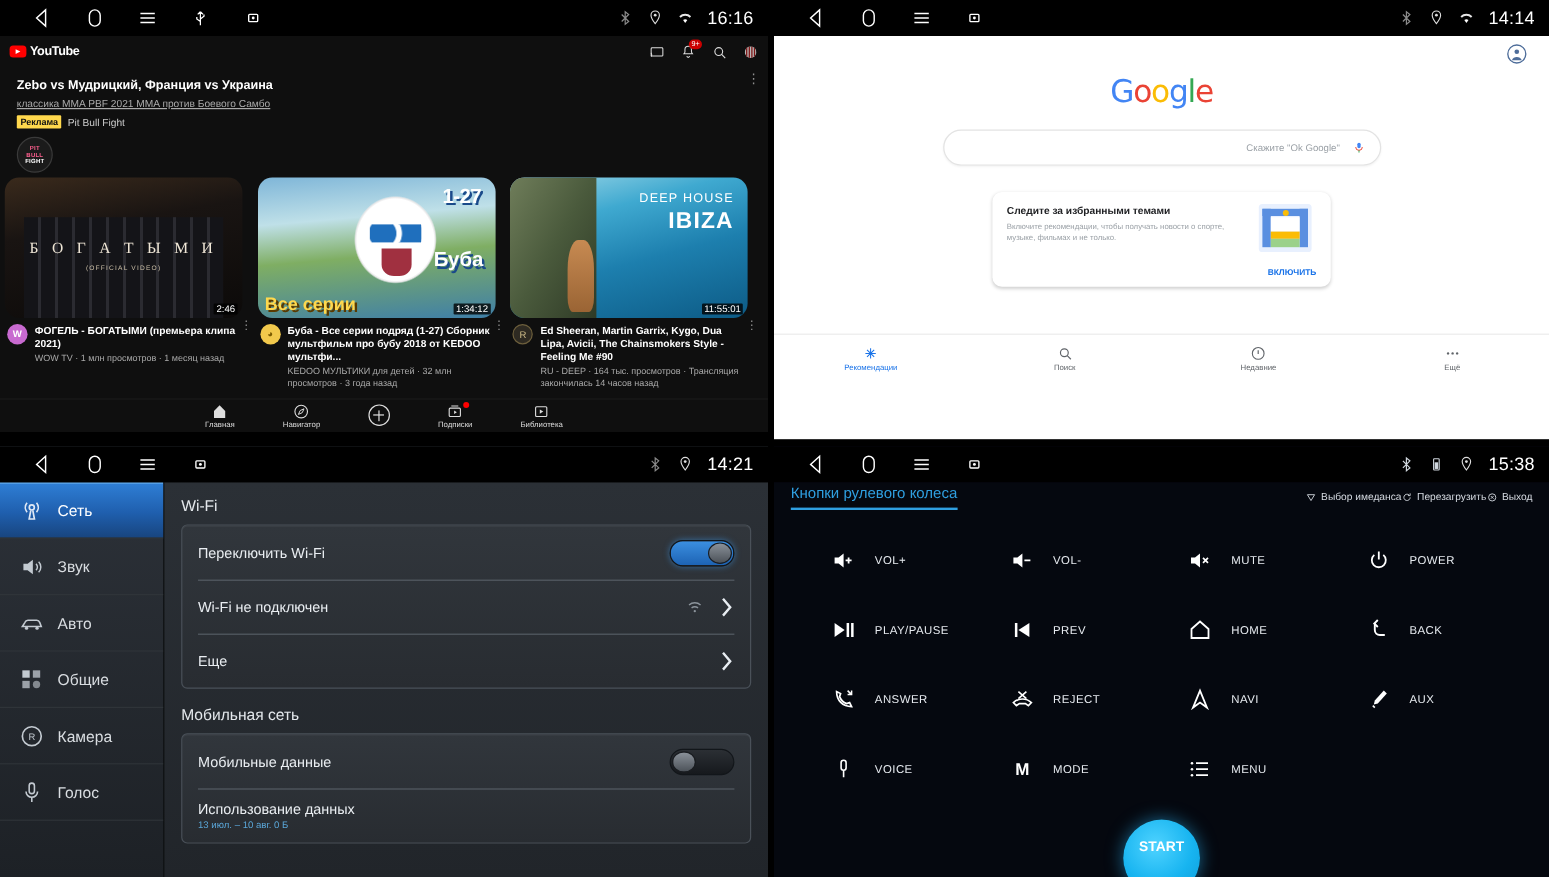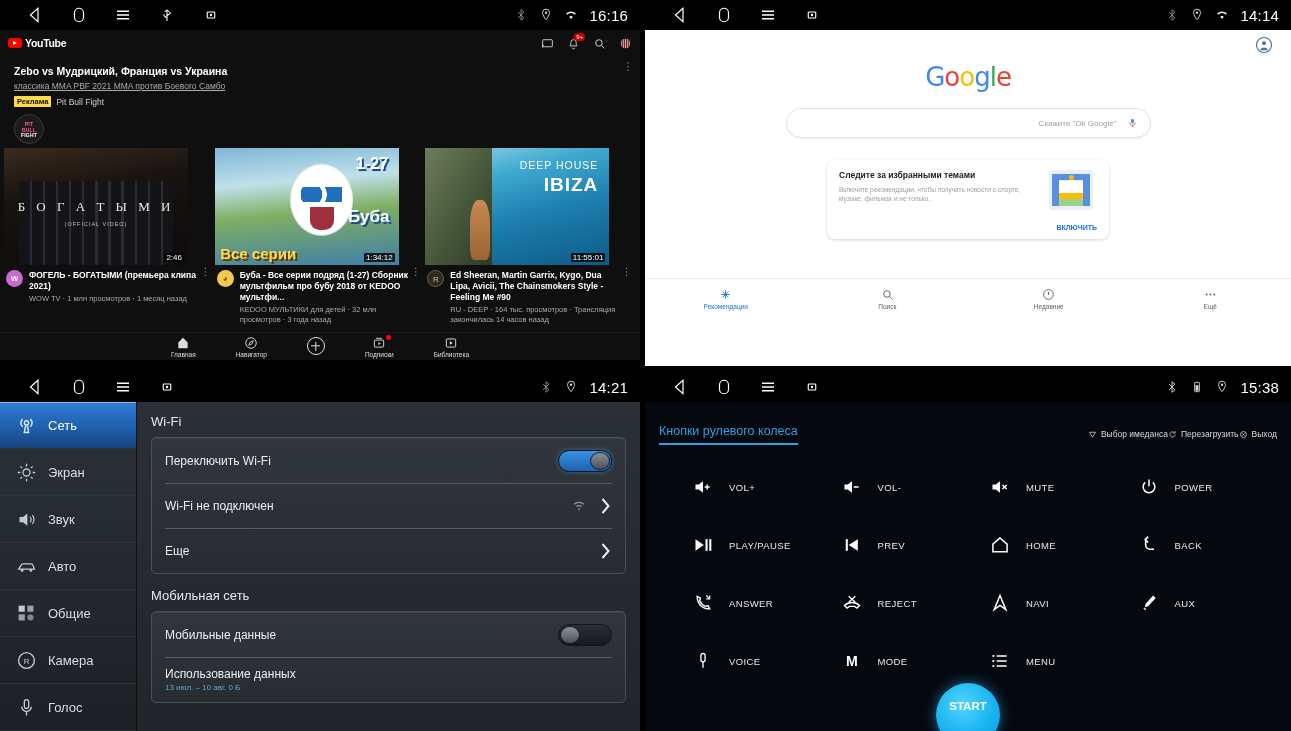--- a/index.html
+++ b/index.html
@@ -66,21 +66,21 @@
   .ad-circle { margin-top:7px; width:30px; height:30px; border-radius:50%;
                background:#1b1b1b; border:1px solid #3a3a3a; color:#fff;
                font-size:5px; font-weight:bold; line-height:5.5px; text-align:center;
                padding-top:7px; letter-spacing:.2px; }
   .ad-circle span { color:#ff5f8f; display:block; }
   .kebab { width:12px; align-self:flex-start; margin-top:4px; color:#909090; font-size:11px;
            text-align:center; line-height:5px; }
 
   .vid-grid { display:flex; gap:0; padding:0 4px; margin-top:4px; }
   .vid-card { width:209px; margin-right:2px; }
-  .vid-thumb { width:184px; height:117px; position:relative; overflow:hidden; border-radius:0; }
+  .vid-thumb { width:198px; height:117px; position:relative; overflow:hidden; border-radius:12px; }
   .vt1 { background:linear-gradient(170deg,#3a2a1c 0%,#191412 35%,#0c0a09 100%); }
   .vt1 .fig { position:absolute; bottom:0; left:8%; right:8%; height:72%;
      background:repeating-linear-gradient(90deg,#141418 0 7%, #2b2b31 7% 8.5%); }
   .vt1 .gtxt { position:absolute; top:44%; left:0; right:0; text-align:center; color:#efe6d6;
      font-size:13px; letter-spacing:4px; font-family:"Liberation Serif",serif; }
   .vt1 .gsub { position:absolute; top:62%; left:0; right:0; text-align:center; color:#cbbfa8;
      font-size:5.5px; letter-spacing:1px; }
   .vt2 { background:linear-gradient(175deg,#7fb6d8 0%,#bfe0e8 30%,#7fae63 55%,#3f7fa8 100%); }
   .vt2 .booba { position:absolute; left:36%; top:12%; width:44%; height:72%;
      background:radial-gradient(ellipse at 50% 45%, #fff 0 52%, #e9e9ea 54%, transparent 56%); }
@@ -192,21 +192,21 @@
   .knob { position:absolute; top:1px; width:20px; height:18px; border-radius:50%;
           background:linear-gradient(180deg,#8a9199 0%,#4c5259 100%);
           border:1px solid #1a1d21; }
   .toggle.on .knob { right:1px; }
   .toggle.off .knob { left:1px; }
   .chev { width:13px; height:20px; }
   .wifi-sm { width:16px; height:12px; }
 
   
   .swc-body { height:329px; background:#05080f; position:relative; }
-  .swc-head { display:flex; align-items:flex-end; padding:22px 14px 0 14px; }
+  .swc-head { display:flex; align-items:flex-end; padding:2px 14px 0 14px; }
   .swc-title { color:#2f9fe0; font-size:12.5px; padding-bottom:5px;
                border-bottom:2px solid #2f9fe0; }
   .swc-actions { margin-left:auto; display:flex; padding-bottom:6px; }
   .swc-act { display:flex; align-items:center; gap:4px; color:#d6dbe2; font-size:8.5px; }
   .swc-act svg { width:9px; height:9px; display:block; }
   .swc-grid { display:grid; grid-template-columns:repeat(4,1fr); row-gap:14px;
               padding:20px 26px 0 26px; }
   .swc-btn { height:44px; display:flex; align-items:center; gap:16px; padding-left:22px; }
   .swc-bic { width:20px; height:20px; flex:0 0 20px; }
   .swc-lbl { color:#e6eaef; font-size:9.5px; letter-spacing:.4px; }
@@ -569,29 +569,20 @@
           <svg class="set-ic" viewBox="0 0 24 24">
               <g fill="none" stroke="#dfe8f5" stroke-width="1.6">
                 <circle cx="12" cy="9" r="2.4"></circle>
                 <path d="M7.5 4.5a7 7 0 000 9M16.5 4.5a7 7 0 010 9M11 12l-1.5 8h5L13 12"></path>
               </g>
             </svg>
           <span>Сеть</span>
         </div>
         <div class="set-item">
           <svg class="set-ic" viewBox="0 0 24 24">
-              <g stroke="#c3cad1" stroke-width="1.5" fill="none">
-                <circle cx="12" cy="12" r="4"></circle>
-                <path d="M12 2v3M12 19v3M2 12h3M19 12h3M5 5l2 2M17 17l2 2M19 5l-2 2M7 17l-2 2"></path>
-              </g>
-            </svg>
-          <span>Экран</span>
-        </div>
-        <div class="set-item">
-          <svg class="set-ic" viewBox="0 0 24 24">
               <path d="M4 9v6h4l5 4V5L8 9z" fill="#c3cad1"></path>
               <path d="M16 9a4 4 0 010 6M18.5 7a7 7 0 010 10" fill="none" stroke="#c3cad1" stroke-width="1.4"></path>
             </svg>
           <span>Звук</span>
         </div>
         <div class="set-item">
           <svg class="set-ic" viewBox="0 0 24 24">
               <path d="M3 15h18l-1.5-4a3 3 0 00-2.8-2H8.3a3 3 0 00-2.8 2z" fill="none" stroke="#c3cad1" stroke-width="1.5"></path>
               <circle cx="7" cy="16.5" r="1.6" fill="#c3cad1"></circle>
               <circle cx="17" cy="16.5" r="1.6" fill="#c3cad1"></circle>

